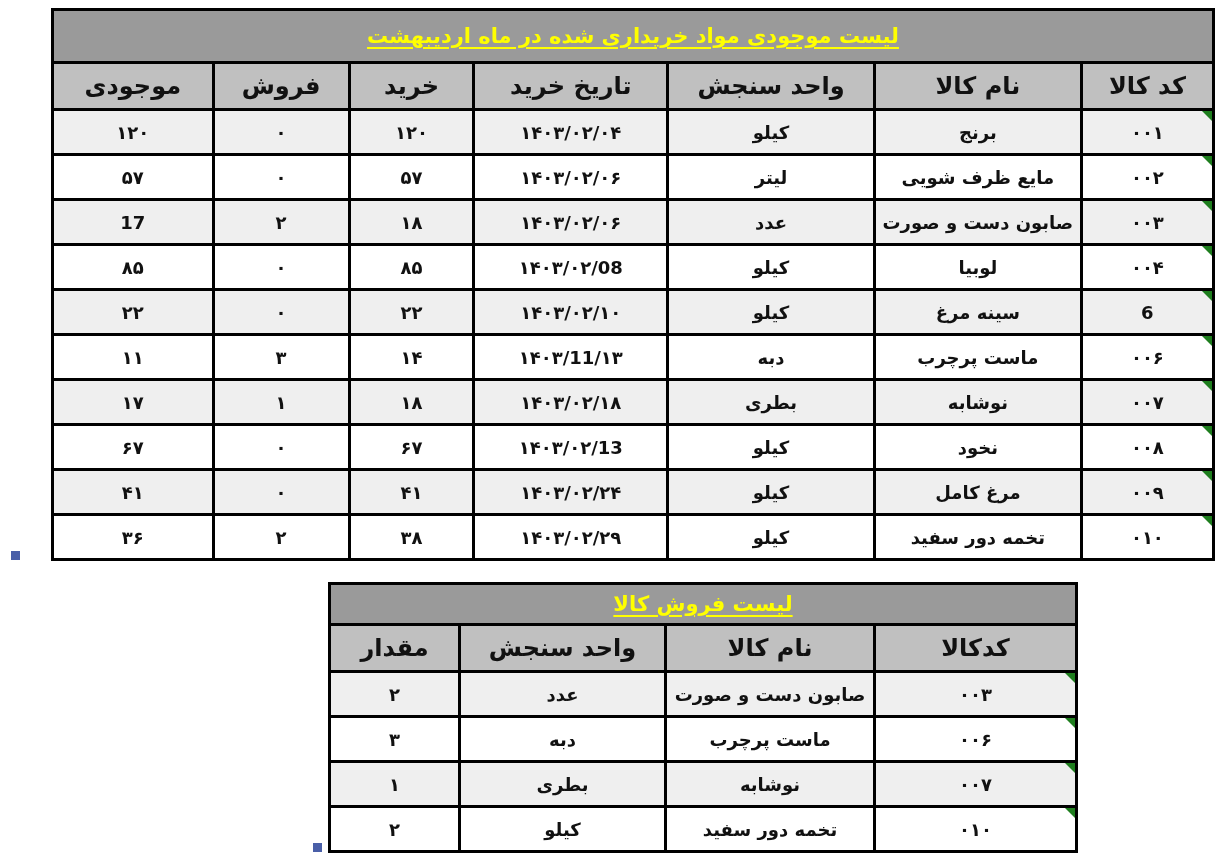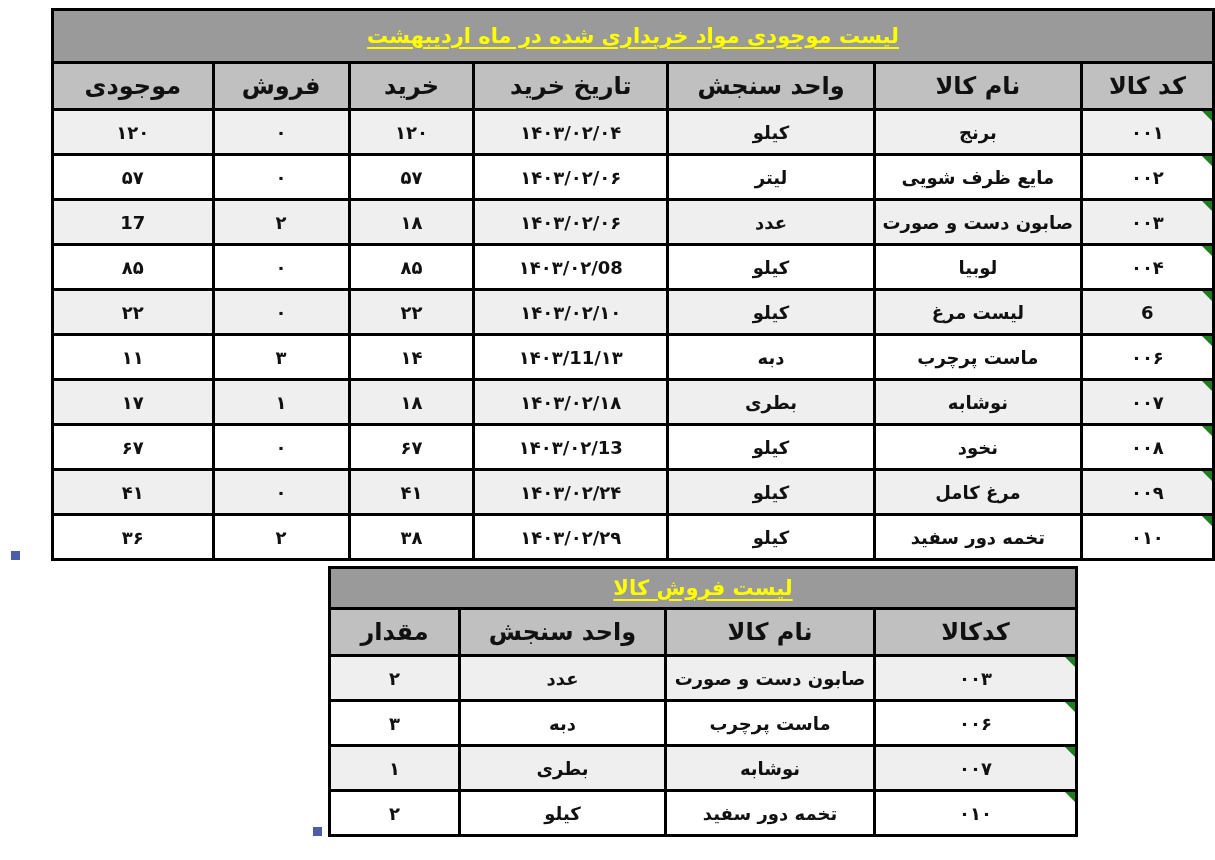--- a/index.html
+++ b/index.html
@@ -27,21 +27,21 @@
   td.c-code { position: relative; }
   .err-tri { position: absolute; top: 0; right: 0; width: 0; height: 0;
        border-top: 10px solid var(--error-indicator, #1e7e1e);
        border-left: 10px solid transparent; }
   td.c-date { direction: ltr; }
 
   .fill-marker { position: absolute; left: 1px; bottom: 1px; width: 9px; height: 9px;
        background: var(--corner-marker, #4a5fa8); }
 
   #inventory { left: 10px; top: 8px; padding-left: 41px; }
-  #sales     { left: 312px; top: 566px; padding-left: 16px; }
+  #sales     { left: 312px; top: 582px; padding-left: 16px; }
 </style>
 </head>
 <body>
 
 <div class="tbl-wrap" id="inventory">
   <table class="inv">
     <colgroup>
       <col style="width:137px">
         <col style="width:208px">
         <col style="width:212px">
@@ -98,21 +98,21 @@
         <td class="c-code"><span>۰۰۴</span><span class="err-tri"></span></td>
         <td>لوبیا</td>
         <td>کیلو</td>
         <td class="c-date">۱۴۰۳/۰۲/08</td>
         <td>۸۵</td>
         <td>۰</td>
         <td>۸۵</td>
       </tr>
       <tr>
         <td class="c-code"><span>6</span><span class="err-tri"></span></td>
-        <td>لیست مرغ</td>
+        <td>سینه مرغ</td>
         <td>کیلو</td>
         <td class="c-date">۱۴۰۳/۰۲/۱۰</td>
         <td>۲۲</td>
         <td>۰</td>
         <td>۲۲</td>
       </tr>
       <tr>
         <td class="c-code"><span>۰۰۶</span><span class="err-tri"></span></td>
         <td>ماست پرچرب</td>
         <td>دبه</td>

